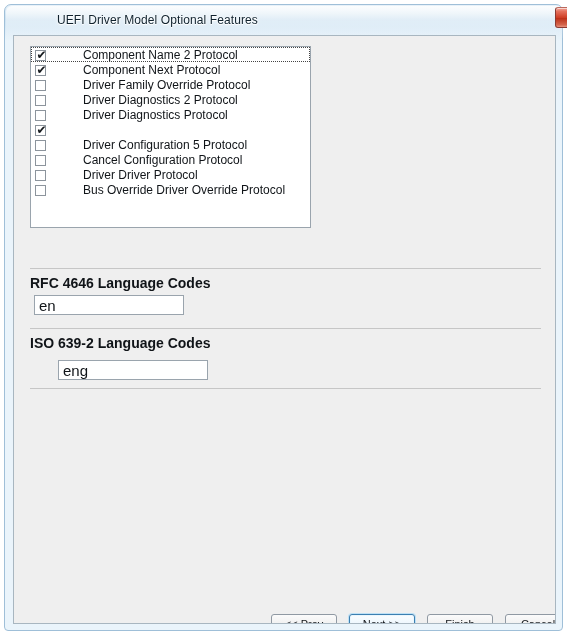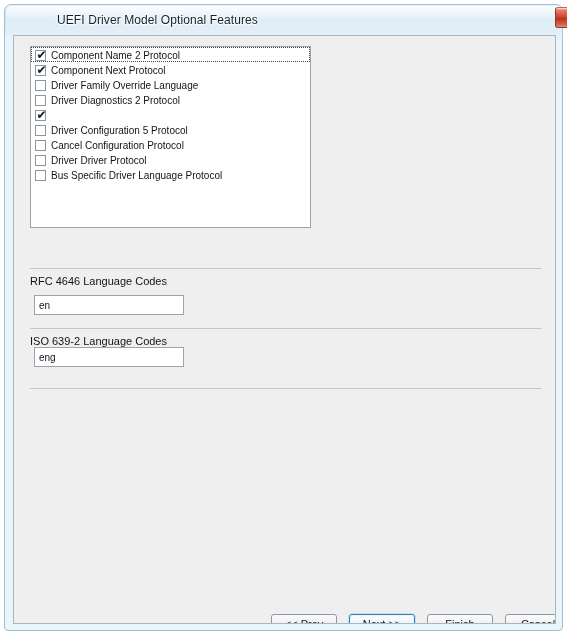--- a/index.html
+++ b/index.html
@@ -151,51 +151,53 @@
     text-align: center;
     font-size: 12px;
     font-weight: bold;
     line-height: 18px;
     color: #15191d;
     font-family: "DejaVu Sans", sans-serif;
   }
   .check-label {
     display: inline-block;
     vertical-align: middle;
-    font-size: 10px;
-    color: #101418;
+    font-size: 12px;
+    color: #101418;
+    margin-left: 32px;
   }
 
   
   .separator {
     position: absolute;
     left: 16px;
     width: 511px;
     height: 0;
     border-top: 1px solid #c6c6c6;
   }
 
   
   .field-label {
     position: absolute;
     left: 16px;
-    font-size: 11px;
-    color: #101418;
-    white-space: nowrap;
+    font-size: 14px;
+    color: #101418;
+    white-space: nowrap;
+    font-weight: bold;
   }
   .text-input {
     position: absolute;
     left: 20px;
     width: 150px;
     height: 20px;
     box-sizing: border-box;
     border: 1px solid #9aa4ad;
     background: #ffffff;
     font-family: "Liberation Sans", sans-serif;
-    font-size: 10px;
+    font-size: 15px;
     color: #101418;
     padding: 0 4px;
     outline: none;
   }
 
   
   .dlg-button {
     position: absolute;
     top: 578px;
     width: 66px;
@@ -230,36 +232,37 @@
     <div id="close-button">
       <div id="close-glyph">✕</div>
     </div>
   </div>
 
   <div id="client-area">
 
     <div id="options-panel">
         <div class="check-row focused"><span class="check-box"><span class="tick">✔</span></span><span class="check-label">Component Name 2 Protocol</span></div>
         <div class="check-row"><span class="check-box"><span class="tick">✔</span></span><span class="check-label">Component Next Protocol</span></div>
-        <div class="check-row"><span class="check-box"></span><span class="check-label">Driver Family Override Language</span></div>
+        <div class="check-row"><span class="check-box"></span><span class="check-label">Driver Family Override Protocol</span></div>
         <div class="check-row"><span class="check-box"></span><span class="check-label">Driver Diagnostics 2 Protocol</span></div>
+        <div class="check-row"><span class="check-box"></span><span class="check-label">Driver Diagnostics Protocol</span></div>
         <div class="check-row"><span class="check-box"><span class="tick">✔</span></span></div>
         <div class="check-row"><span class="check-box"></span><span class="check-label">Driver Configuration 5 Protocol</span></div>
         <div class="check-row"><span class="check-box"></span><span class="check-label">Cancel Configuration Protocol</span></div>
         <div class="check-row"><span class="check-box"></span><span class="check-label">Driver Driver Protocol</span></div>
-        <div class="check-row"><span class="check-box"></span><span class="check-label">Bus Specific Driver Language Protocol</span></div>
+        <div class="check-row"><span class="check-box"></span><span class="check-label">Bus Override Driver Override Protocol</span></div>
       </div>
 
     <div class="separator" style="top:232px;"></div>
     <div class="field-label" style="top:239px;">RFC 4646 Language Codes</div>
     <input class="text-input" style="top: 259px;" type="text" value="en">
 
     <div class="separator" style="top:292px;"></div>
     <div class="field-label" style="top:299px;">ISO 639-2 Language Codes</div>
-    <input class="text-input" style="top: 311px;" type="text" value="eng">
+    <input class="text-input" style="top: 324px; margin-left: 24px;" type="text" value="eng">
 
     <div class="separator" style="top:352px;"></div>
 
     <button class="dlg-button" style="left:257px;">&lt;&lt; Prev</button>
     <button class="dlg-button default-btn" style="left:335px;">Next &gt;&gt;</button>
     <button class="dlg-button" style="left:413px;">Finish</button>
     <button class="dlg-button" style="left:491px;">Cancel</button>
 
   </div>
 </div>

